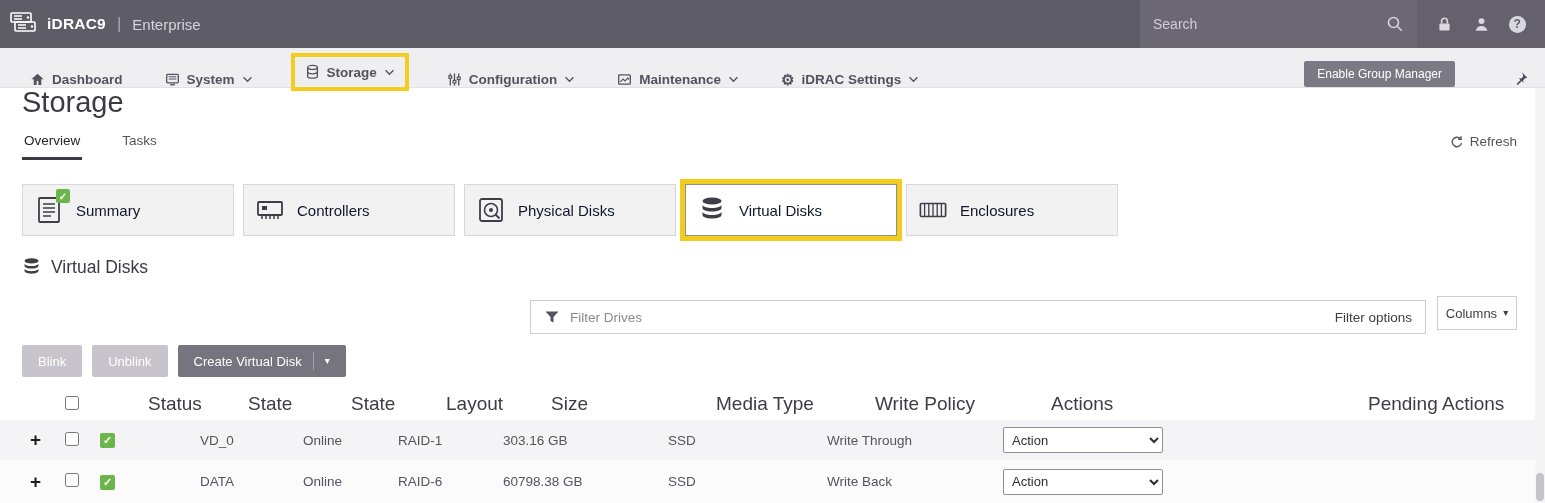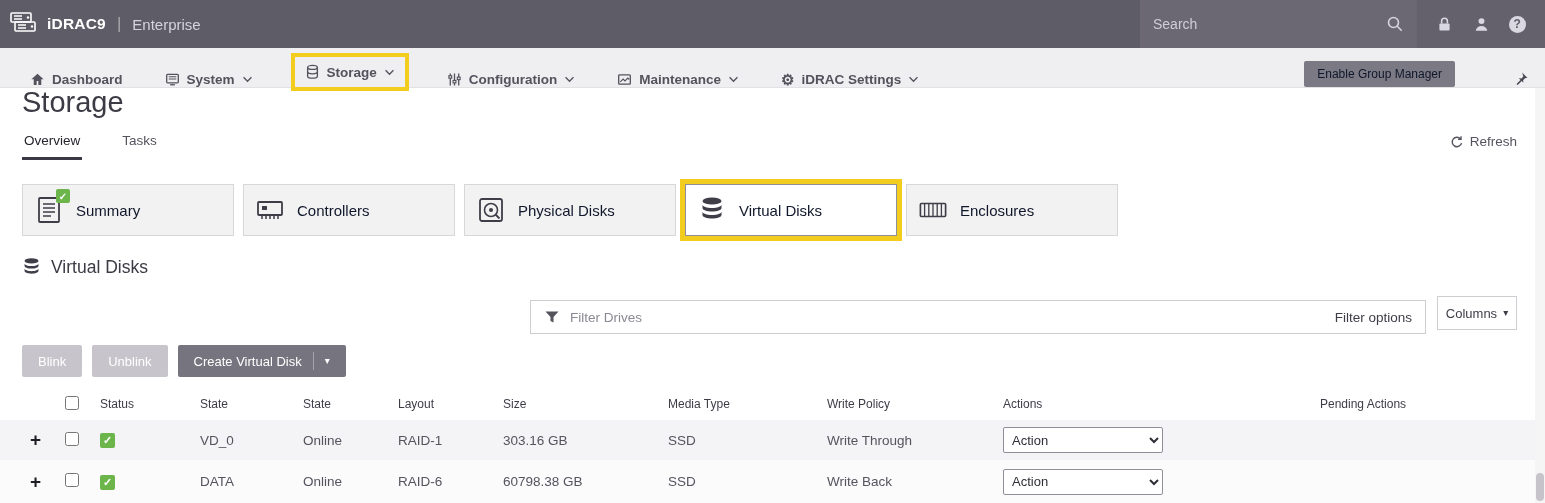--- a/index.html
+++ b/index.html
@@ -24,21 +24,21 @@
   .top-icon-btn { display:flex; align-items:center; justify-content:center; cursor:pointer; }
   .help-circle { width:17px; height:17px; border-radius:50%; background:#d9d7df; color:#5e5c66;
     font-size:12px; font-weight:bold; display:flex; align-items:center; justify-content:center; }
 
   
   .navbar { position:absolute; left:0; top:48px; width:100%; height:40px; background:#efeef0;
     border-bottom:1px solid #e2e1e3; display:flex; align-items:flex-end; padding:0 16px 0 30px; gap:42px; }
   .nav-item { display:flex; align-items:center; gap:7px; color:#54525d; font-size:13.5px; font-weight:700; cursor:pointer; white-space:nowrap; }
   .nav-item.hl { padding:7px 10px; box-shadow:0 0 0 4px #f2cd1d; background:#efeef0; }
   .gear-glyph { font-size:15px; line-height:1; color:#54525d; }
-  .grp-btn { margin-left:auto; background:#7b7984; color:#0f172a; border:0; border-radius:2px;
+  .grp-btn { margin-left:auto; background:#7b7984; color:#ffffff; border:0; border-radius:2px;
     font-size:12px; padding:6px 13px; font-family:inherit; cursor:pointer; white-space:nowrap; }
   .nav-pin { margin-left:16px; cursor:pointer; display:flex; align-items:center; }
 
   
   .page-title { position:absolute; left:22px; top:86px; font-size:29px; font-weight:300; color:#3c3b45; }
   .tabs { position:absolute; left:22px; top:133px; display:flex; gap:38px; }
   .tab { font-size:13.5px; color:#55535e; padding:0 2px 9px 2px; cursor:pointer; }
   .tab.active { color:#26252e; border-bottom:3px solid #3b3a44; }
   .refresh { position:absolute; right:28px; top:134px; display:flex; align-items:center; gap:6px;
     color:#55535e; font-size:13.5px; cursor:pointer; }
@@ -75,21 +75,21 @@
   .btn.disabled { background:#c7c5cb; cursor:default; }
   .btn.primary { background:#76747e; display:flex; align-items:center; gap:11px; }
   .btn-divider { width:1px; height:18px; background:rgba(255,255,255,.35); }
   .btn .caret { color:#ffffff; }
 
   
   .table { position:absolute; left:0; top:388px; width:1535px; }
   .trow { display:grid; grid-template-columns:43px 35px 100px 103px 95px 105px 165px 159px 176px 317px 1fr;
     align-items:center; padding-left:22px; }
   .thead { height:32px; }
-  .hcell { font-size:12px; color:#3e3d47; }
+  .hcell { font-size:19px; color:#3e3d47;margin-left:48px; }
   .cell  { font-size:13.5px; color:#55545e; }
   .r0 { background:#f4f3f5; height:40px; }
   .r1 { background:#fbfbfc; height:43px; }
   .plus { font-size:19px; font-weight:bold; color:#1e1e24; padding-left:8px; cursor:pointer; }
   input[type="checkbox"] { width:14px; height:14px; accent-color:#76747e; cursor:pointer; }
   .status-ok { display:inline-flex; width:15px; height:15px; background:#6cb54a; border-radius:2px;
     color:#fff; font-size:11px; font-weight:bold; align-items:center; justify-content:center; }
   select.action { width:160px; height:26px; border:1px solid #908e98; border-radius:2px; background:#fff;
     font-size:13px; color:#2f2e36; font-family:inherit; padding:0 4px; cursor:pointer; }
 

